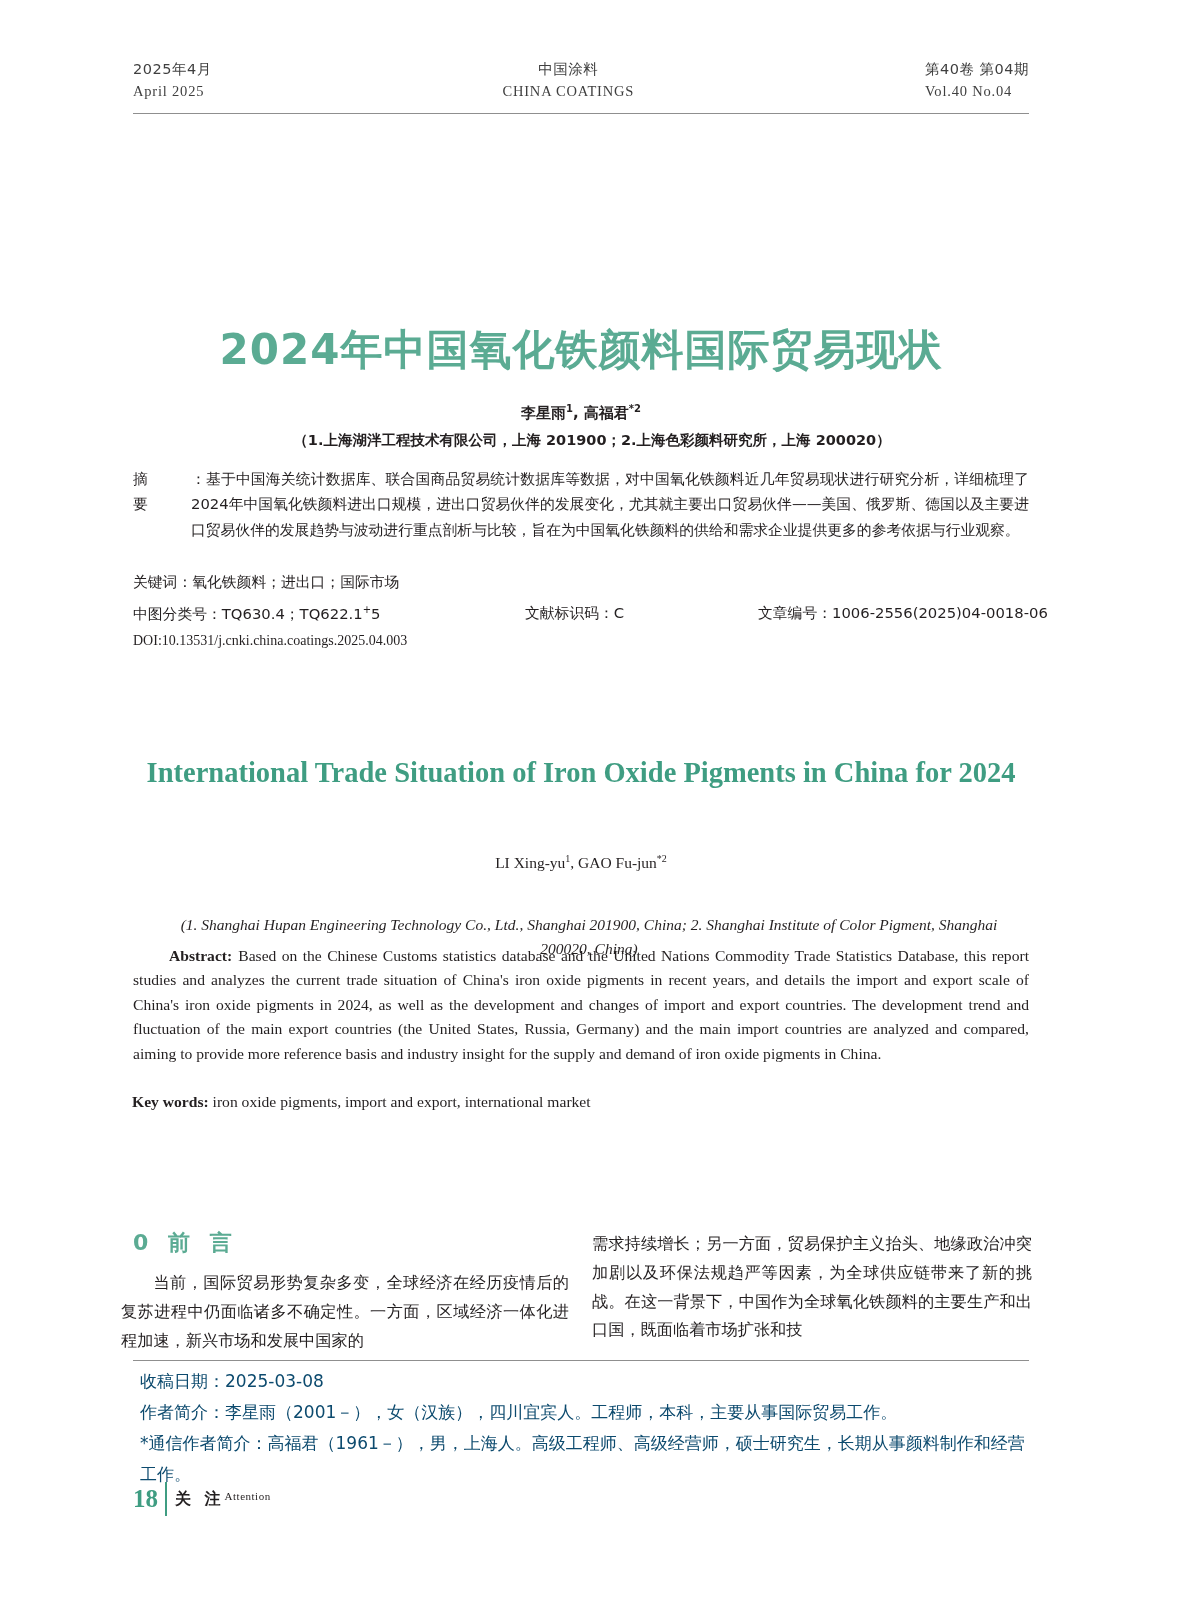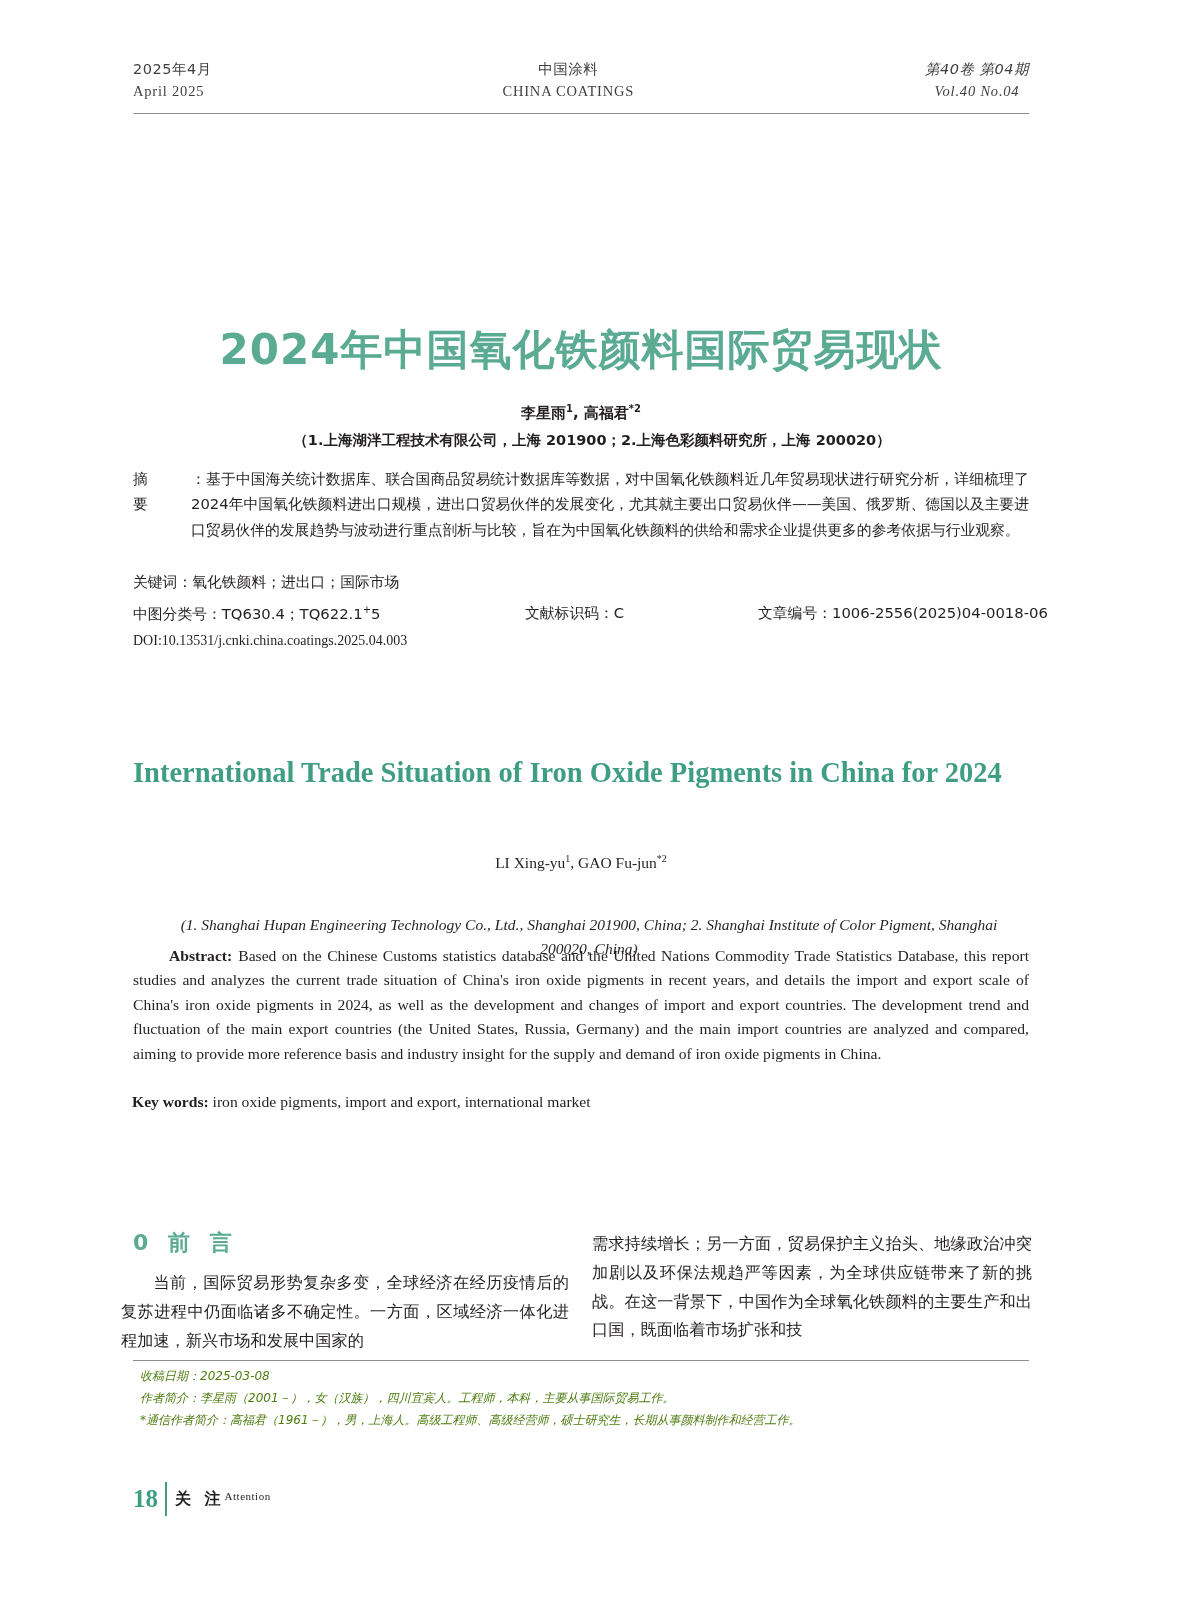--- a/index.html
+++ b/index.html
@@ -32,21 +32,21 @@
     justify-content: space-between;
     align-items: flex-start;
     color: #3f3f3f;
   }
   .runhead .col {
     font-size: 14.5px;
     line-height: 1.55;
     white-space: nowrap;
   }
   .runhead .col.center { text-align: center; }
-  .runhead .col.right { text-align: center; font-style: italic; }
+  .runhead .col.right { text-align: left; }
   .runhead .zh { font-family: "DejaVu Sans", sans-serif; letter-spacing: .5px; }
   .runhead .en { font-family: "Liberation Serif", serif; letter-spacing: .8px; }
   .runhead-rule {
     position: absolute;
     left: 133px;
     top: 113px;
     width: 896px;
     height: 1px;
     background: #8f8f8f;
   }
@@ -139,21 +139,21 @@
     font-size: 14px;
     color: #231f20;
   }
 
   
   .en-title {
     position: absolute;
     left: 133px;
     top: 750px;
     width: 896px;
-    text-align: left;
+    text-align: center;
     font-family: "Liberation Serif", serif;
     font-weight: bold;
     font-size: 28.5px;
     line-height: 1.6;
     color: #3f9d82;
   }
   .en-authors {
     position: absolute;
     left: 133px;
     top: 853px;
@@ -250,24 +250,23 @@
     width: 896px;
     height: 1px;
     background: #8f8f8f;
   }
   .footnotes {
     position: absolute;
     left: 140px;
     top: 1366px;
     width: 890px;
     font-family: "DejaVu Sans", sans-serif;
-    font-size: 12px;
+    font-size: 17px;
     line-height: 1.82;
-    color: #4d7c0f;
-    font-style: italic;
+    color: #0c4a6e;
   }
 
   
   .pagenum {
     position: absolute;
     left: 133px;
     top: 1482px;
     display: flex;
     align-items: center;
     text-align: center;

